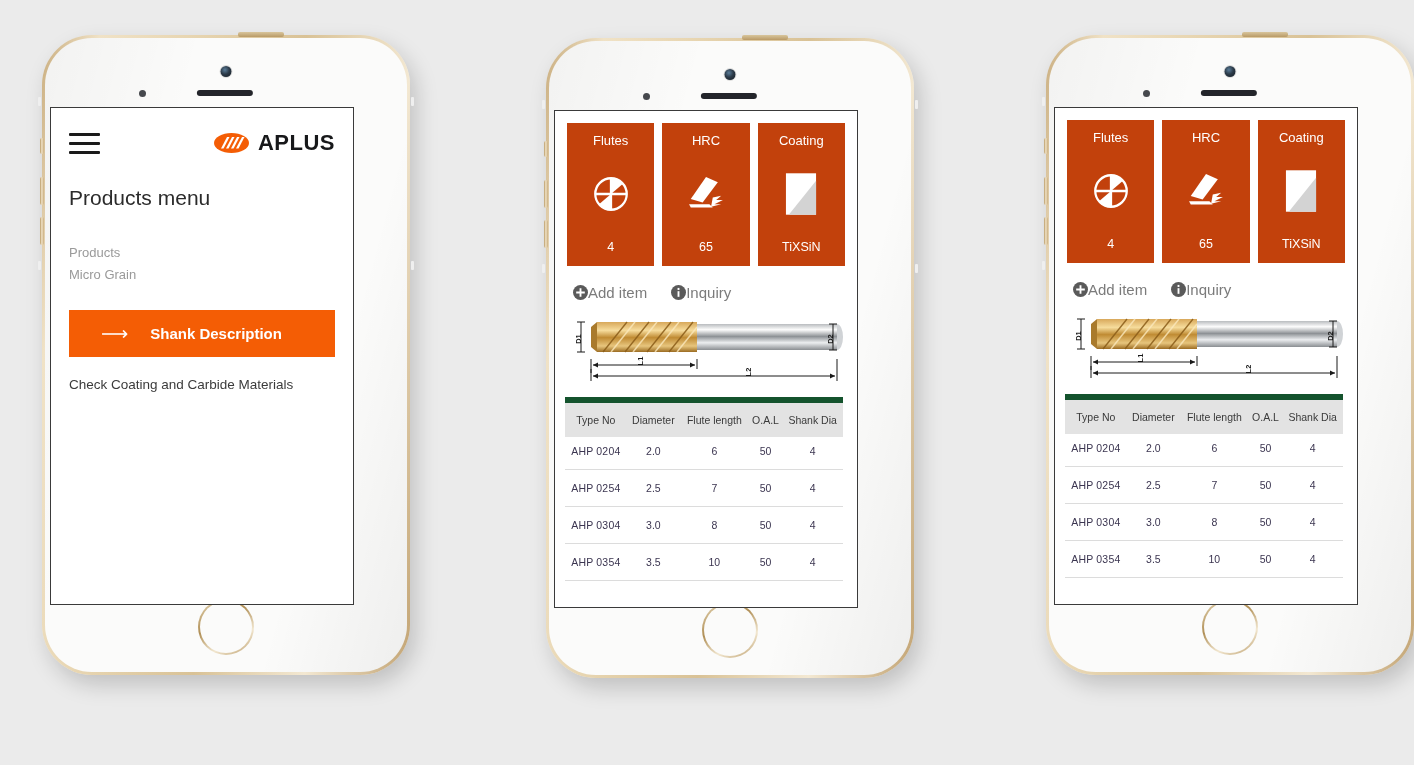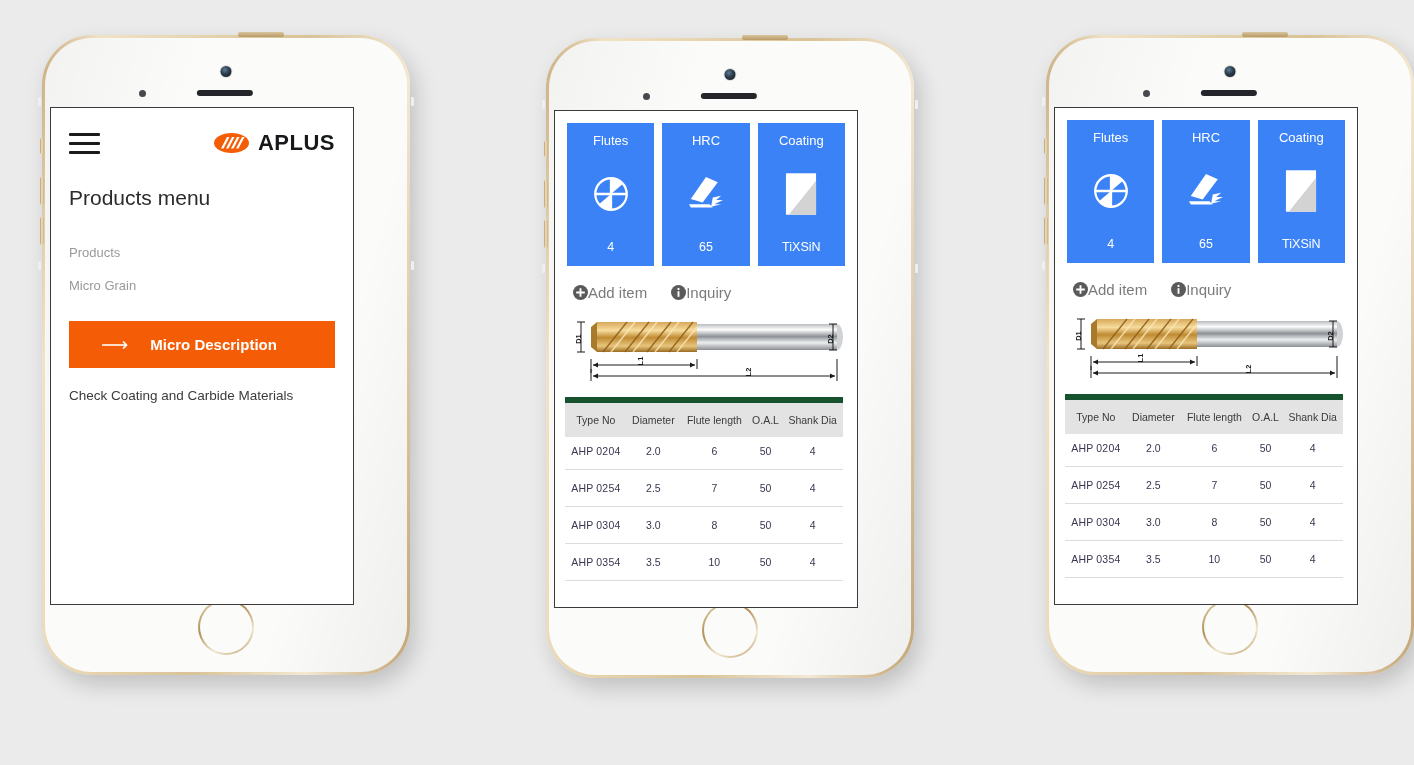--- a/index.html
+++ b/index.html
@@ -81,35 +81,35 @@
   .hamburger i:last-child { margin-bottom:0; }
   .logo { display:flex; align-items:center; gap:9px; }
   .logo-mark { width:35px; height:22px; position:relative; }
   .logo-word { font-size:22px; font-weight:700; letter-spacing:.5px; color:#17181a; }
 
   .p1pad { padding:0 18px; }
   .page-title { font-size:21px; color:#2b2b2b; font-weight:400; margin-top:30px; }
   .intro { font-size:13.5px; line-height:1.72; color:#4a4a4a; margin-top:17px; }
   .eyebrow { font-size:13px; color:#9a9a9a; margin-top:35px; }
   .series { font-size:40px; color:#2f2f2f; font-weight:300; letter-spacing:-.5px; line-height:1.12; margin-top:2px;}
-  .subseries { font-size:13px; color:#9a9a9a; margin-top:18px; }
+  .subseries { font-size:13px; color:#9a9a9a; margin-top:7px; }
 
   .cta {
     margin-top:28px; height:47px; background:#f45d05; color:#fff;
     display:flex; align-items:center; gap:22px; padding-left:32px;
     font-size:15px; font-weight:600; cursor:pointer; border:none; width:100%;
     font-family:"Liberation Sans",sans-serif;
   }
   .cta .arrow { font-size:19px; font-weight:400; line-height:1; }
 
   .footlink { margin-top:20px; font-size:13.5px; color:#3b3b3b; cursor:pointer; }
 
   
   .cards { display:flex; gap:8px; padding:12px 12px 0 12px; }
-  .card { flex:1; background:#3b82f6; color:#fff; height:143px;
+  .card { flex:1; background:#c2410c; color:#fff; height:143px;
     display:flex; flex-direction:column; align-items:center; padding:10px 4px 12px; cursor:pointer; }
   .card-title { font-size:13px; font-weight:400; }
   .card-icon { flex:1; display:flex; align-items:center; justify-content:center; }
   .card-val { font-size:12.5px; font-weight:500; }
 
   .actions { display:flex; gap:24px; padding:18px 18px 0 18px; align-items:center; }
   .action { display:flex; align-items:center; gap:0; color:#7b7b7b; font-size:15px; cursor:pointer; }
   .action .ic { width:15px; height:15px; display:block; }
 
   .toolimg { padding:10px 16px 0 16px; }
@@ -169,21 +169,21 @@
           </div>
         </div>
 
         <div class="p1pad">
           <div class="page-title">Products menu</div>
           <div class="eyebrow">Products</div>
           <div class="subseries">Micro Grain</div>
 
           <button class="cta">
             <span class="arrow">⟶</span>
-            <span>Micro Description</span>
+            <span>Shank Description</span>
           </button>
 
           <div class="footlink">Check Coating and Carbide Materials</div>
         </div>
 
       </div>
     </div>
   </div>
 
   <div class="phone p2">

